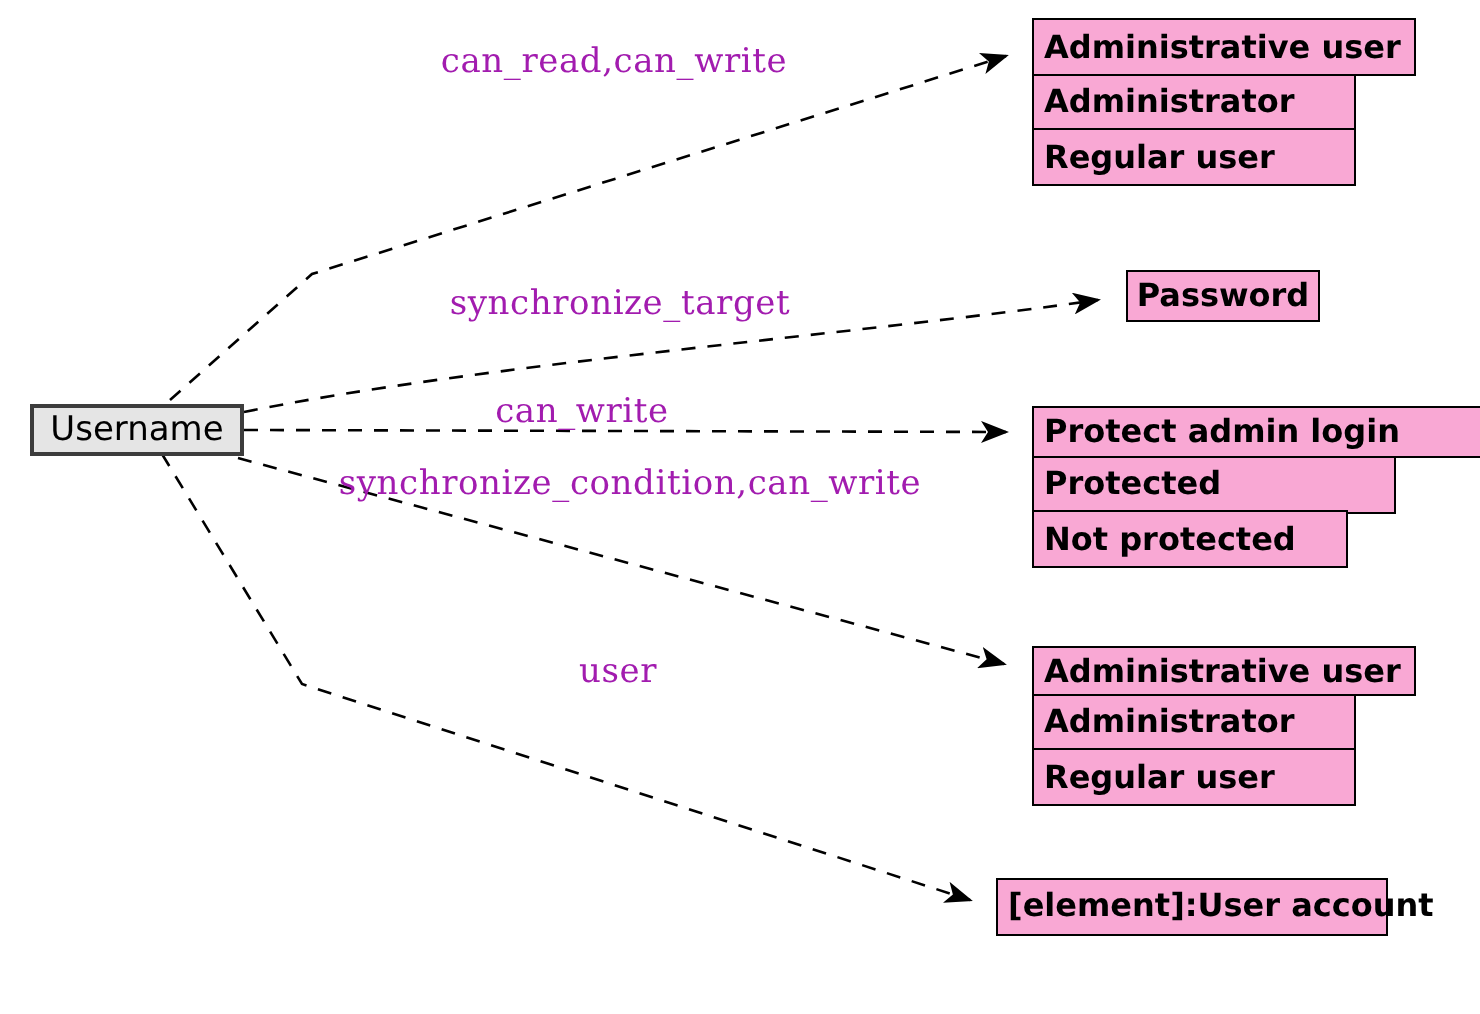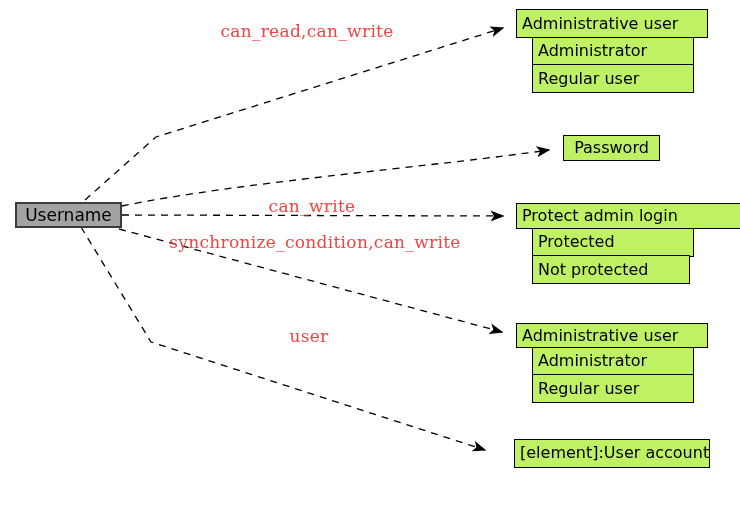--- a/index.html
+++ b/index.html
@@ -4,35 +4,35 @@
 <style>
   html,body{margin:0;padding:0;background:#ffffff;}
   .canvas{
     position:relative;width:740px;height:507px;background:#ffffff;overflow:hidden;
     font-family:"DejaVu Sans",sans-serif;color:#000;
   }
   .edges{position:absolute;left:0;top:0;width:740px;height:507px;}
   .edge{fill:none;stroke:#000;stroke-width:1.3;stroke-dasharray:7 6;}
   .record{position:absolute;}
   .cell{
-    box-sizing:border-box;border:1.5px solid #000;background:#bef264;
+    box-sizing:border-box;border:1.5px solid #000;background:#f9a8d4;
     font-size:16px;line-height:1;display:flex;align-items:center;
-    padding:0 5px;white-space:nowrap;
+    padding:0 5px;white-space:nowrap;font-weight:bold;
   }
-  .cell.collapse{margin-top:-1.5px;margin-left:16px;}
+  .cell.collapse{margin-top:-1.5px;}
   .cell.center{justify-content:center;text-align:center;}
   .source-node{
-    position:absolute;box-sizing:border-box;border:2px solid #3c3c3c;background:#a3a3a3;
+    position:absolute;box-sizing:border-box;border:2px solid #3c3c3c;background:#e5e5e5;
     display:flex;align-items:center;justify-content:center;
     font-size:17px;white-space:nowrap;
   }
   .edge-label{
     position:absolute;transform:translateX(-50%);
     font-family:"DejaVu Serif",serif;font-size:17px;letter-spacing:.3px;
-    white-space:nowrap;color:#ef4444;
+    white-space:nowrap;color:#a21caf;
   }
 </style>
 </head>
 <body>
 
 <div class="canvas">
 
   <svg class="edges" viewBox="0 0 740 507">
     <defs>
       <marker id="arrow" markerUnits="userSpaceOnUse" markerWidth="14" markerHeight="11" viewBox="0 0 14 11" refX="12.5" refY="5.5" orient="auto">
@@ -55,32 +55,33 @@
     <div class="cell collapse" style="width:162px;height:29px">Administrator</div>
     <div class="cell collapse" style="width:162px;height:29px">Regular user</div>
   </div>
 
   <div class="record" style="left:563px;top:135px">
     <div class="cell center" style="width:97px;height:26px">Password</div>
   </div>
 
   <div class="record" style="left:516px;top:203px">
     <div class="cell" style="width:228px;height:26px">Protect admin login</div>
-    <div class="cell collapse" style="width:162px;height:29px">Protected</div>
+    <div class="cell collapse" style="width:182px;height:29px">Protected</div>
     <div class="cell collapse" style="width:158px;height:29px">Not protected</div>
   </div>
 
   <div class="record" style="left:516px;top:323px">
     <div class="cell" style="width:192px;height:25px">Administrative user</div>
     <div class="cell collapse" style="width:162px;height:29px">Administrator</div>
     <div class="cell collapse" style="width:162px;height:29px">Regular user</div>
   </div>
 
   <div class="record" style="left:498px;top:440px">
     <div class="cell collapse" style="width:196px;height:29px">[element]:User account</div>
   </div>
 
   <div class="edge-label" style="left:307px;top:21px">can_read,can_write</div>
-  <div class="edge-label" style="left:312px;top:196px">can_write</div>
+  <div class="edge-label" style="left:310px;top:142px">synchronize_target</div>
+  <div class="edge-label" style="left:291px;top:196px">can_write</div>
   <div class="edge-label" style="left:315px;top:232px">synchronize_condition,can_write</div>
   <div class="edge-label" style="left:309px;top:326px">user</div>
 
 </div>
 
 </body></html>

